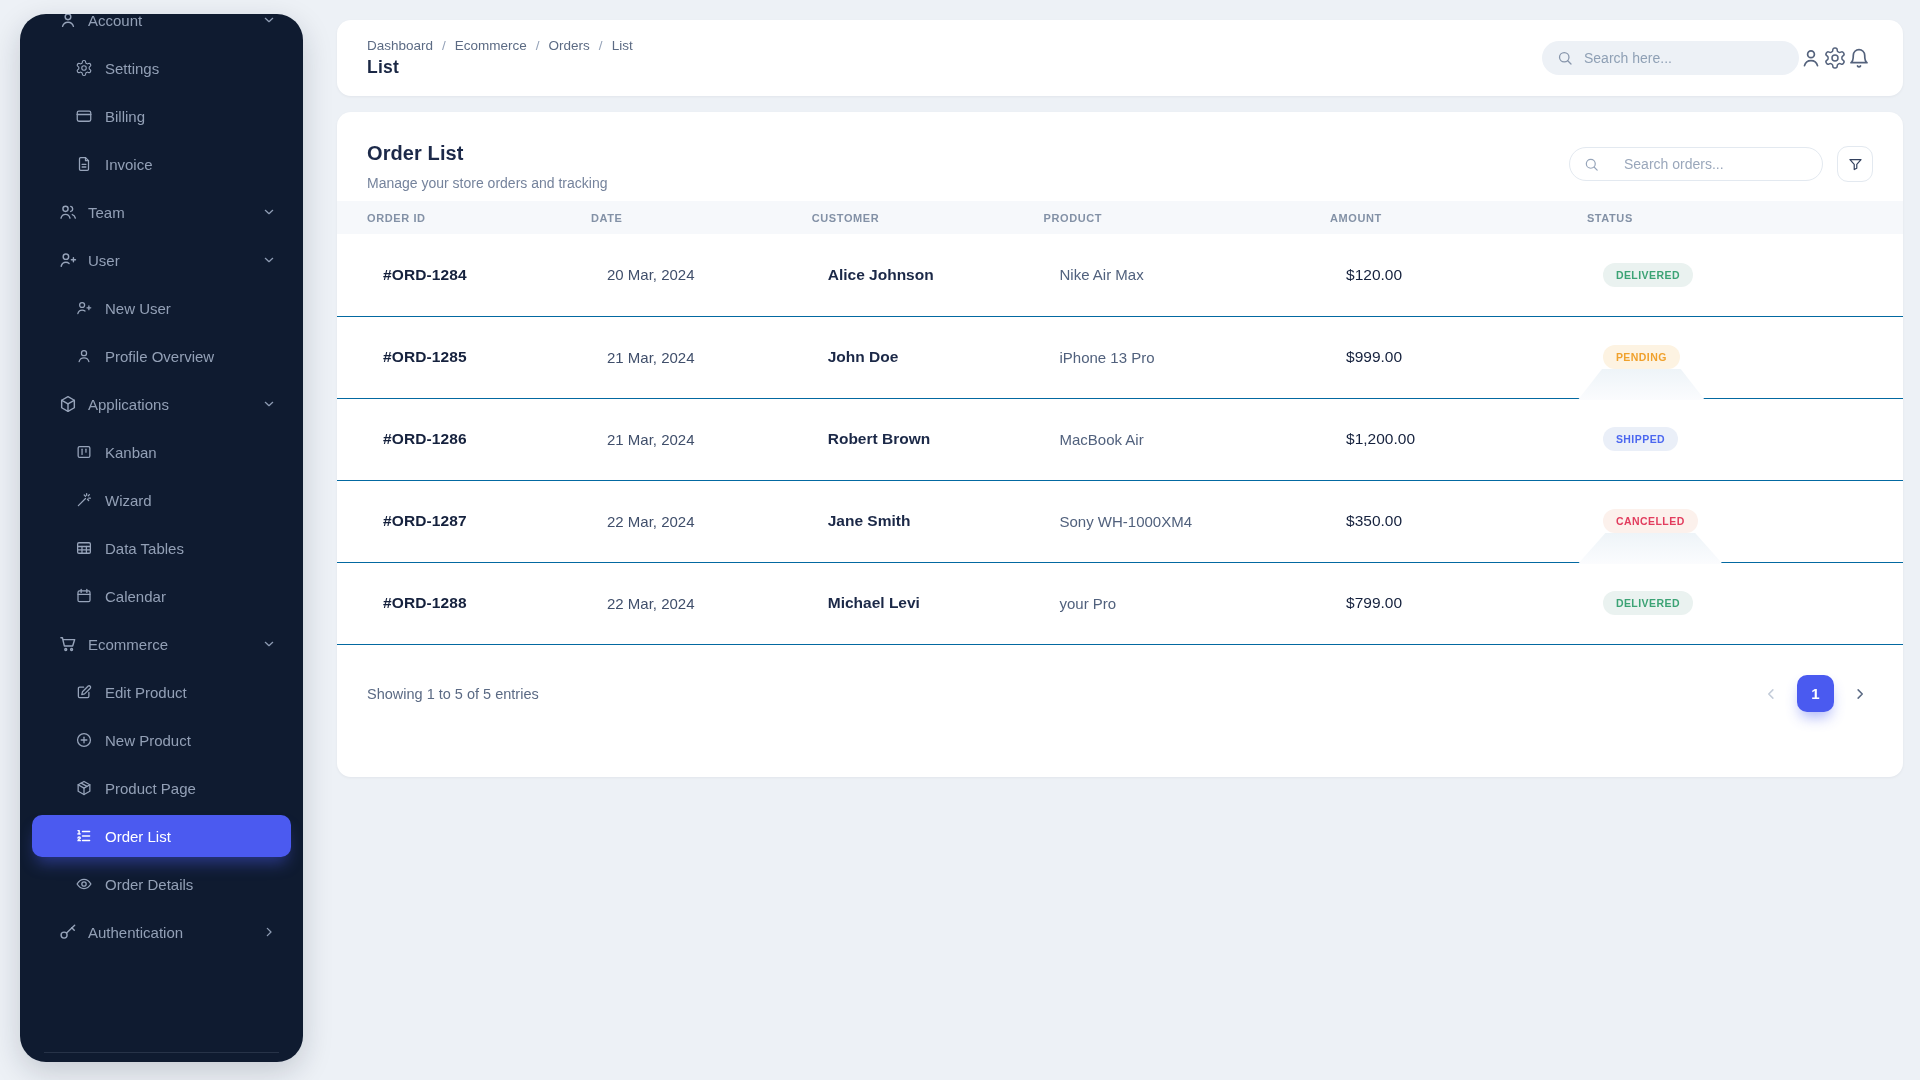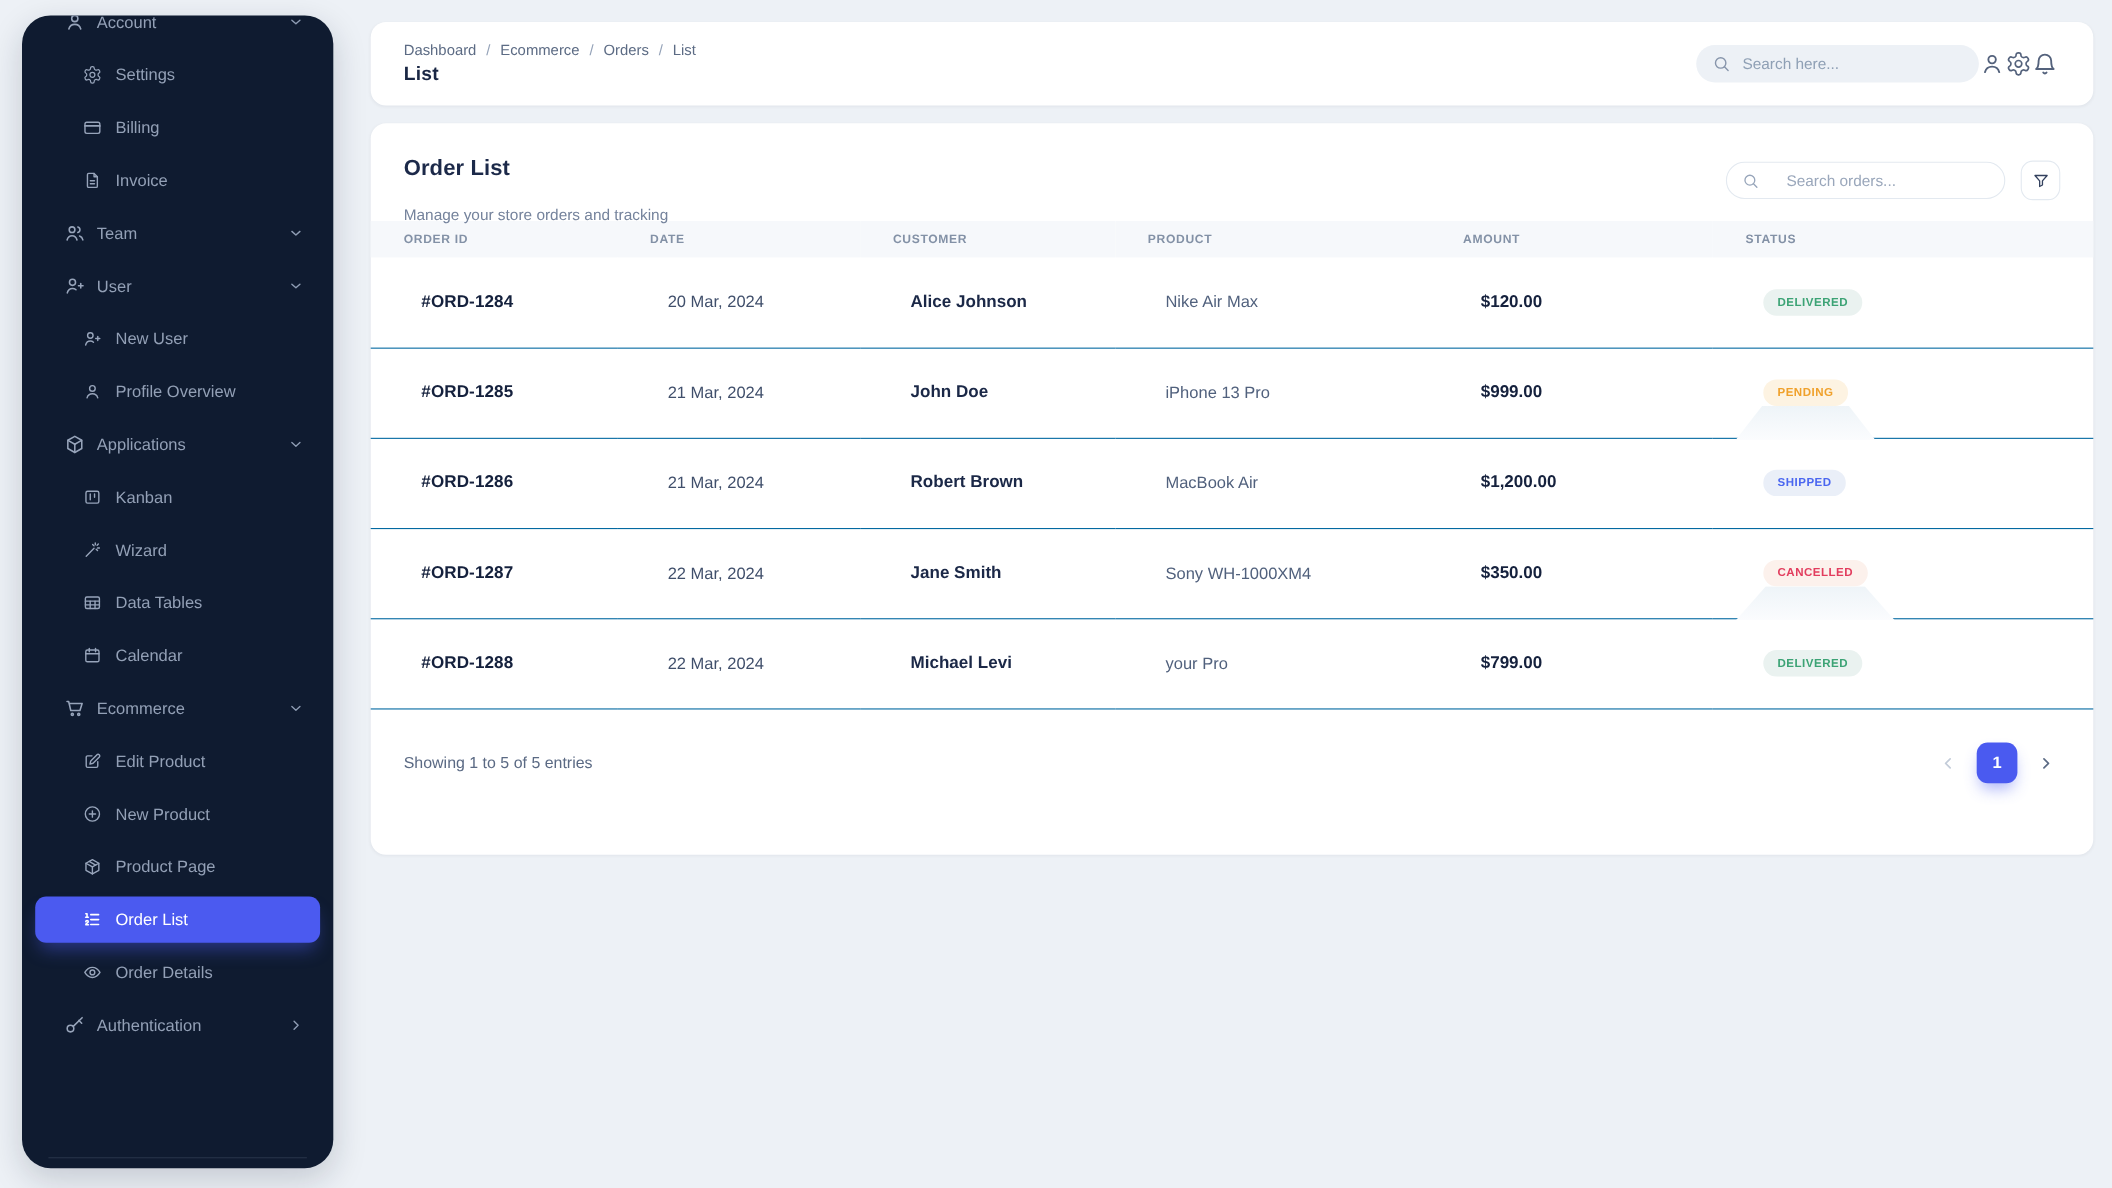--- a/index.html
+++ b/index.html
@@ -70,21 +70,21 @@
   .main-card {
     position:absolute; left:337px; top:112px; width:1566px; height:665px;
     background:#fff; border-radius:14px;
     box-shadow:0 1px 3px rgba(16,24,40,.05);
   }
   .card-head {
     height:89px; padding:30px 30px 0 30px;
     display:flex; justify-content:space-between; align-items:flex-start;
   }
   .card-title { font-size:20px; font-weight:700; color:#1c2949; letter-spacing:.1px; }
-  .card-subtitle { font-size:14px; color:#75839c; margin-top:22px; }
+  .card-subtitle { font-size:14px; color:#75839c; margin-top:10px; }
   .card-head-right { display:flex; align-items:center; margin-top:4px; }
   .orders-search {
     width:254px; height:34px; border:1px solid #e3e9f0; border-radius:17px;
     display:flex; align-items:center; gap:24px; padding:0 13px; background:#fff;
   }
   .orders-search .icon { width:17px; height:17px; color:#97a5ba; }
   .orders-search input {
     border:none; outline:none; background:transparent; width:100%;
     font-size:14px; color:#33415e; font-family:inherit;
   }
@@ -103,21 +103,21 @@
     font-size:11px; font-weight:700; letter-spacing:.6px; color:#8391a6;
   }
   tbody td {
     height:82px; padding:0 0 0 46px; border-bottom:1px solid #0369a1;
     vertical-align:middle; font-size:15px;
   }
   .cell-id { font-weight:700; color:#15213d; font-size:15.5px; letter-spacing:.1px; }
   .cell-date { color:#404f6b; }
   .cell-customer { font-weight:700; color:#1b2847; font-size:15.5px; }
   .cell-product { color:#51617d; }
-  .cell-amount { font-weight:700; color:#15213d; font-size:15.5px; }
+  .cell-amount { font-weight:400; color:#15213d; font-size:15.5px; }
   .status-wrap { position:relative; display:inline-block; }
   .badge {
     position:relative; z-index:1; display:inline-block; padding:6px 13px;
     border-radius:999px; font-size:10.5px; font-weight:700; letter-spacing:.45px;
     white-space:nowrap;
   }
   .badge-shadow {
     position:absolute; top:100%; left:-25px; right:-25px; height:31px;
     background:linear-gradient(180deg,#eef4f8 0%,#fbfcfe 100%);
     clip-path:polygon(19% 0,81% 0,100% 100%,0 100%);

